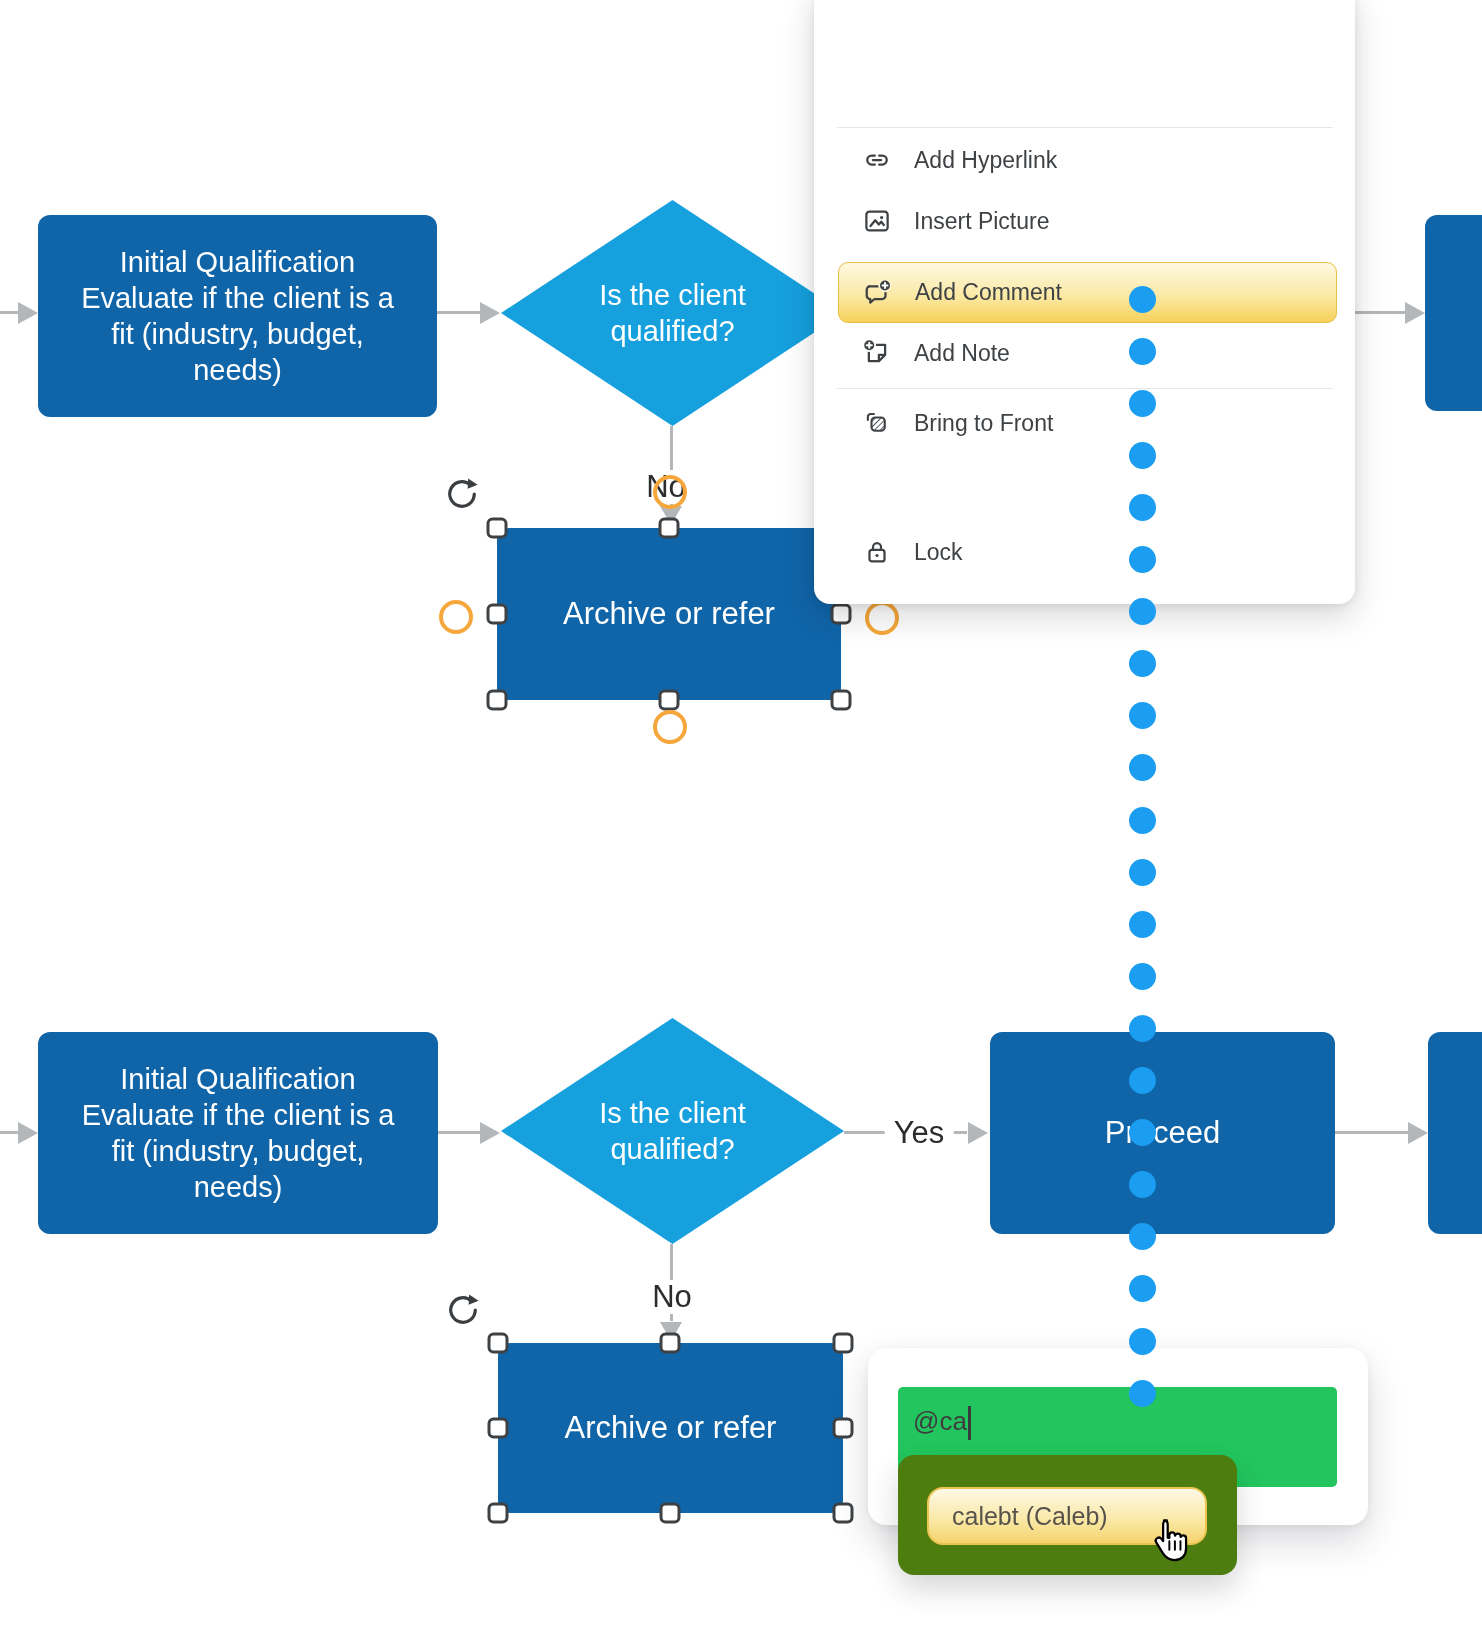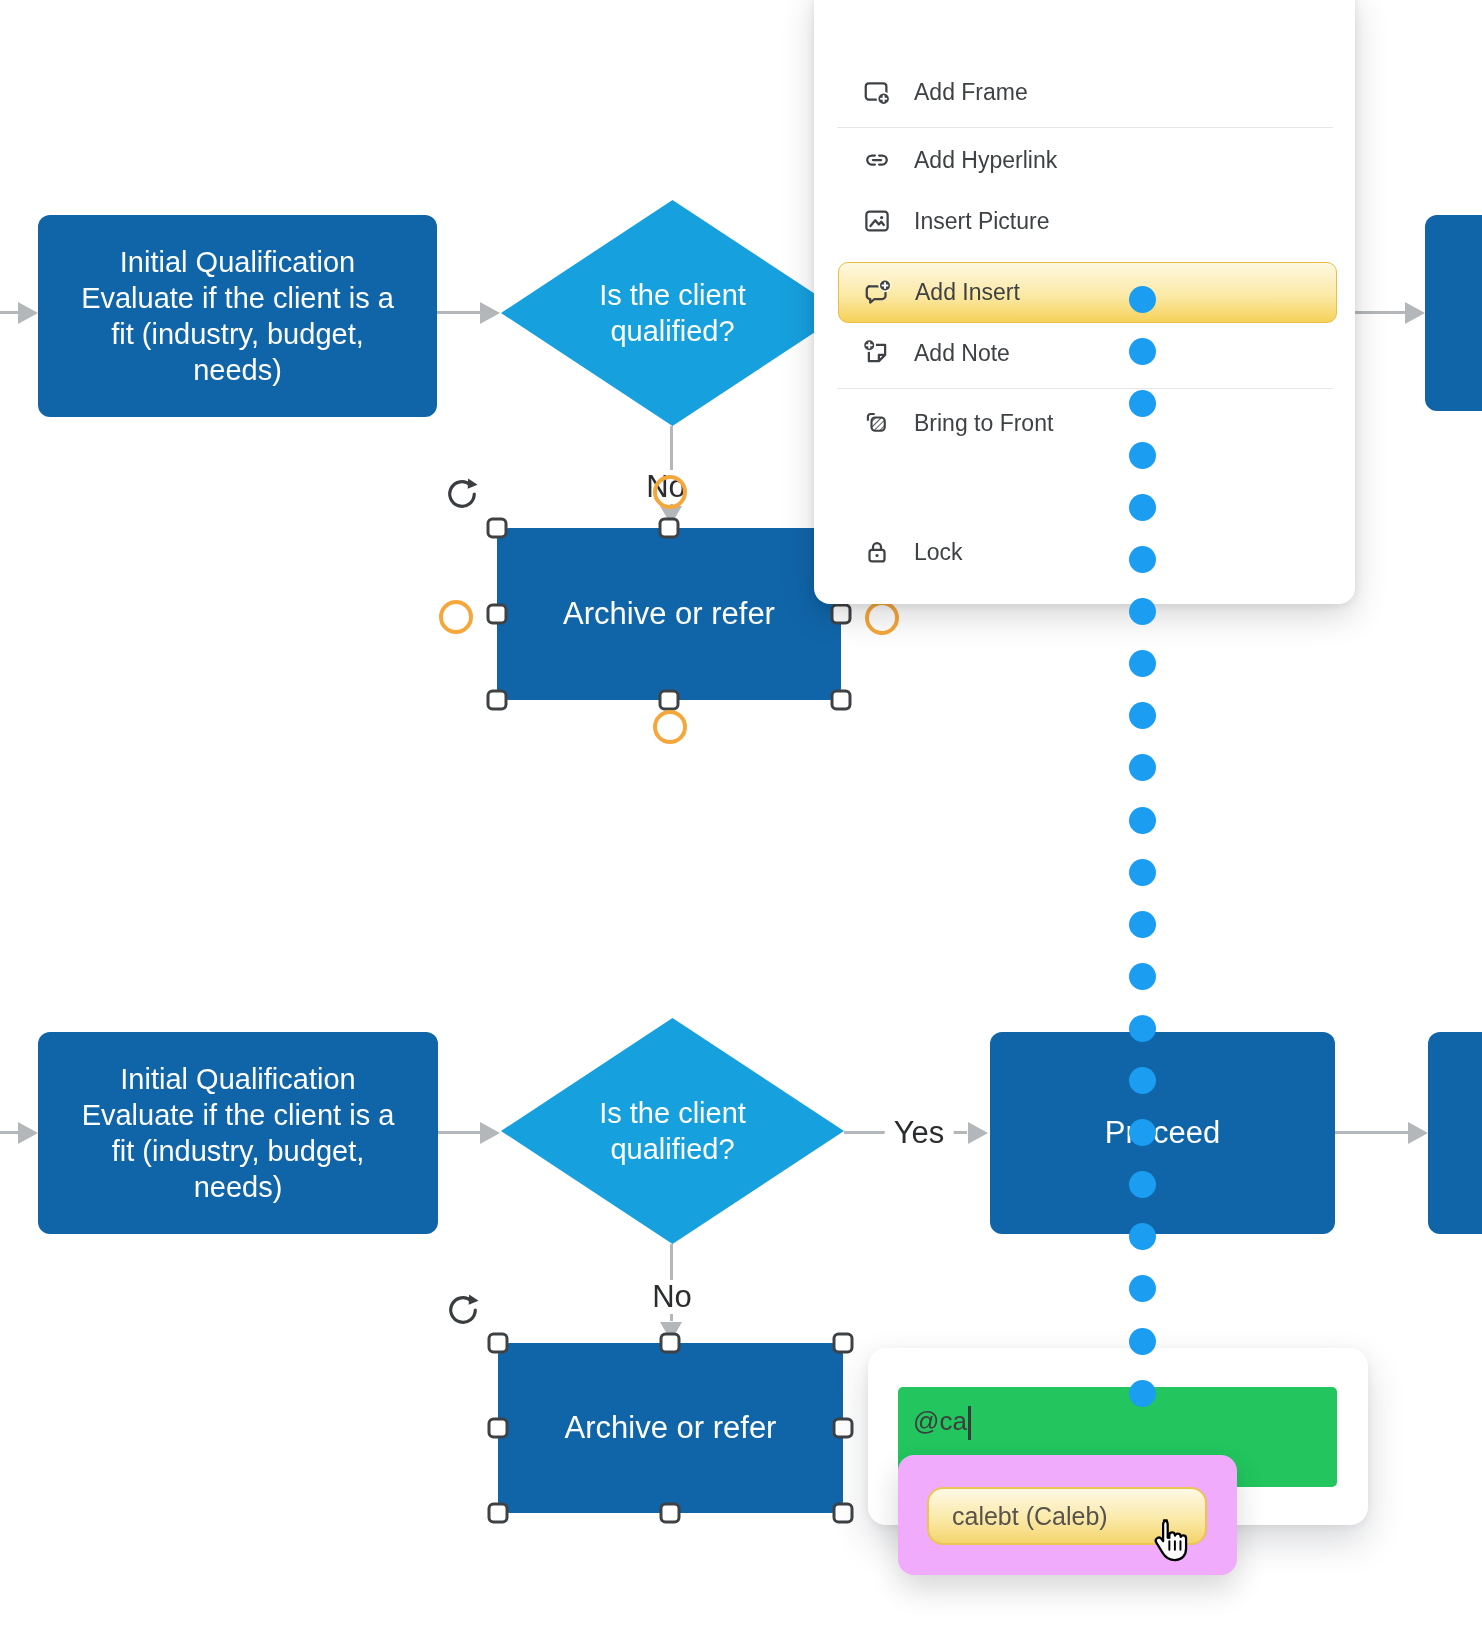--- a/index.html
+++ b/index.html
@@ -61,21 +61,21 @@
     position:absolute;left:868px;top:1348px;width:500px;height:177px;background:#fff;border-radius:18px;
     box-shadow:0 16px 36px rgba(40,45,60,.18),0 2px 8px rgba(0,0,0,.06);z-index:6;
   }
   .comment-input{
     position:absolute;left:898px;top:1387px;width:439px;height:100px;background:#22c55e;
     border-radius:5px;z-index:7;box-sizing:border-box;padding:16px 0 0 15px;
     font-size:26px;color:#3E3E3E;line-height:36px;
   }
   .caret{display:inline-block;width:3px;height:34px;background:#3a3a3a;vertical-align:middle;margin-left:1px;}
   .mention-dropdown{
-    position:absolute;left:898px;top:1455px;width:339px;height:120px;background:#f0abfc;border-radius:16px;
+    position:absolute;left:898px;top:1455px;width:339px;height:120px;background:#4d7c0f;border-radius:16px;
     box-shadow:0 14px 30px rgba(0,0,0,.16);z-index:8;
   }
   .mention-pill{
     position:absolute;left:29px;top:32px;width:280px;height:58px;border-radius:16px;box-sizing:border-box;
     background:linear-gradient(180deg,#FEF9E6 0%,#FAE9A8 55%,#F5D46E 100%);
     border:2px solid #EBC452;display:flex;align-items:center;padding-left:23px;
     font-size:25px;color:#57534C;
   }
   
   #trail{position:absolute;left:0;top:0;width:100%;height:100%;z-index:9;pointer-events:none;}
@@ -185,30 +185,20 @@
   <div class="handle" style="left:843px;top:1343px"></div>
   <div class="handle" style="left:498px;top:1428px"></div>
   <div class="handle" style="left:843px;top:1428px"></div>
   <div class="handle" style="left:498px;top:1513px"></div>
   <div class="handle" style="left:670px;top:1513px"></div>
   <div class="handle" style="left:843px;top:1513px"></div>
 
   <div class="menu">
 
 
-    <div class="menu-item" style="top:80px">
-      <span class="mi-icon">
-        <svg viewBox="0 0 24 24" width="30" height="30">
-            <rect x="3" y="5" width="16.5" height="13" rx="2.4" fill="none" stroke="#3F4245" stroke-width="1.8"></rect>
-            <circle cx="17.3" cy="17.3" r="4.9" fill="#3F4245" stroke="#FFFFFF" stroke-width="1.4"></circle>
-            <path d="M17.3 15.2 v4.2 M15.2 17.3 h4.2" stroke="#FFFFFF" stroke-width="1.6" stroke-linecap="round"></path>
-          </svg>
-      </span>
-      <span>Add Frame</span>
-    </div>
 
     <div class="menu-divider" style="top:141px"></div>
 
     <div class="menu-item" style="top:148px">
       <span class="mi-icon">
         <svg viewBox="0 0 24 24" width="30" height="30" fill="none" stroke="#3F4245" stroke-width="1.8" stroke-linecap="round">
             <path d="M10.3 8.4 H7.8 a3.6 3.6 0 0 0 0 7.2 h2.5"></path>
             <path d="M13.7 8.4 h2.5 a3.6 3.6 0 0 1 0 7.2 h-2.5"></path>
             <path d="M8.7 12 h6.6"></path>
           </svg>
@@ -228,21 +218,21 @@
     </div>
 
     <div class="menu-item highlighted" style="top:276px">
       <span class="mi-icon">
         <svg viewBox="0 0 24 24" width="30" height="30">
             <path d="M5.6 6.6 h9.8 a2.6 2.6 0 0 1 2.6 2.6 v5 a2.6 2.6 0 0 1 -2.6 2.6 h-6.2 l-3.4 2.9 v-2.9 h-0.2 a2.6 2.6 0 0 1 -2.6 -2.6 v-5 a2.6 2.6 0 0 1 2.6 -2.6 z" fill="none" stroke="#3F4245" stroke-width="1.8" stroke-linejoin="round"></path>
             <circle cx="17.6" cy="6" r="4.7" fill="#3F4245" stroke="#FDF3CF" stroke-width="1.4"></circle>
             <path d="M17.6 4 v4 M15.6 6 h4" stroke="#FFFFFF" stroke-width="1.6" stroke-linecap="round"></path>
           </svg>
       </span>
-      <span>Add Insert</span>
+      <span>Add Comment</span>
     </div>
 
     <div class="menu-item" style="top:341px">
       <span class="mi-icon">
         <svg viewBox="0 0 24 24" width="30" height="30">
             <path d="M5.5 5.5 h13 v8 l-5 5 h-8 z" fill="none" stroke="#3F4245" stroke-width="1.8" stroke-linejoin="round"></path>
             <path d="M18.5 13.5 h-5 v5" fill="none" stroke="#3F4245" stroke-width="1.8" stroke-linejoin="round"></path>
             <circle cx="5.8" cy="5.8" r="4.7" fill="#3F4245" stroke="#FFFFFF" stroke-width="1.4"></circle>
             <path d="M5.8 3.8 v4 M3.8 5.8 h4" stroke="#FFFFFF" stroke-width="1.6" stroke-linecap="round"></path>
           </svg>

